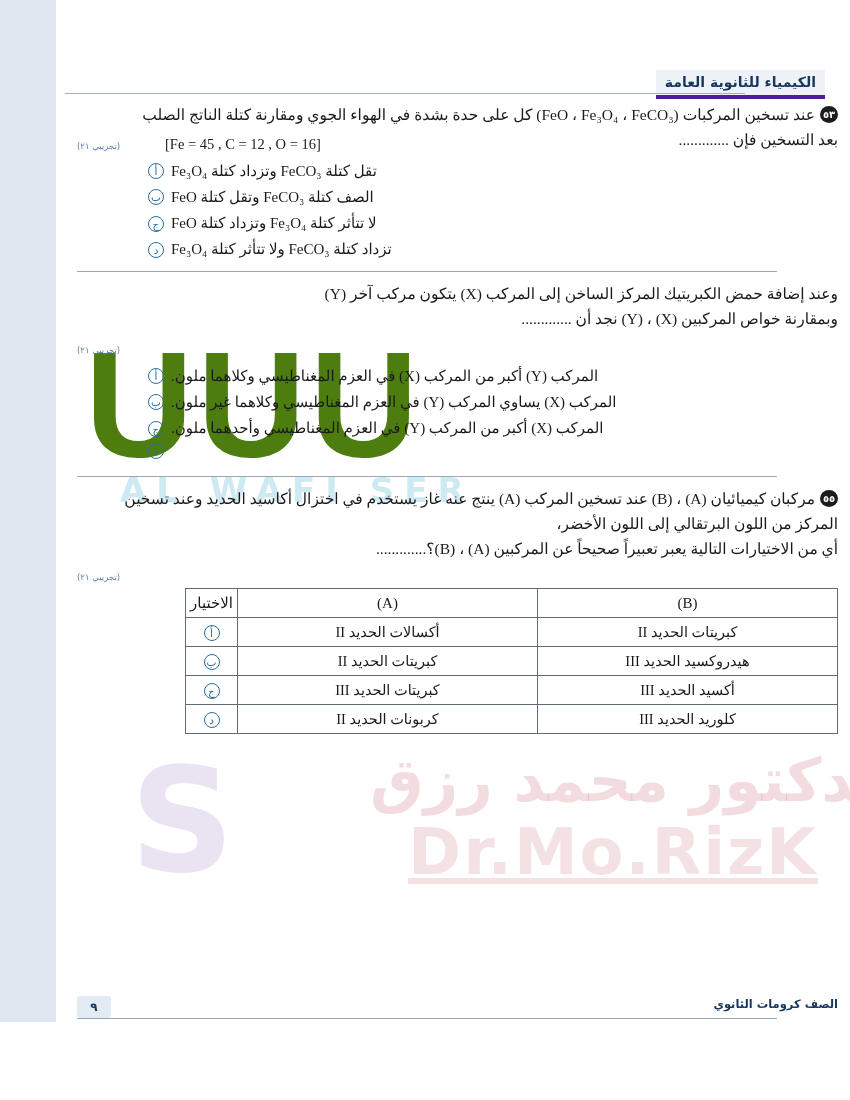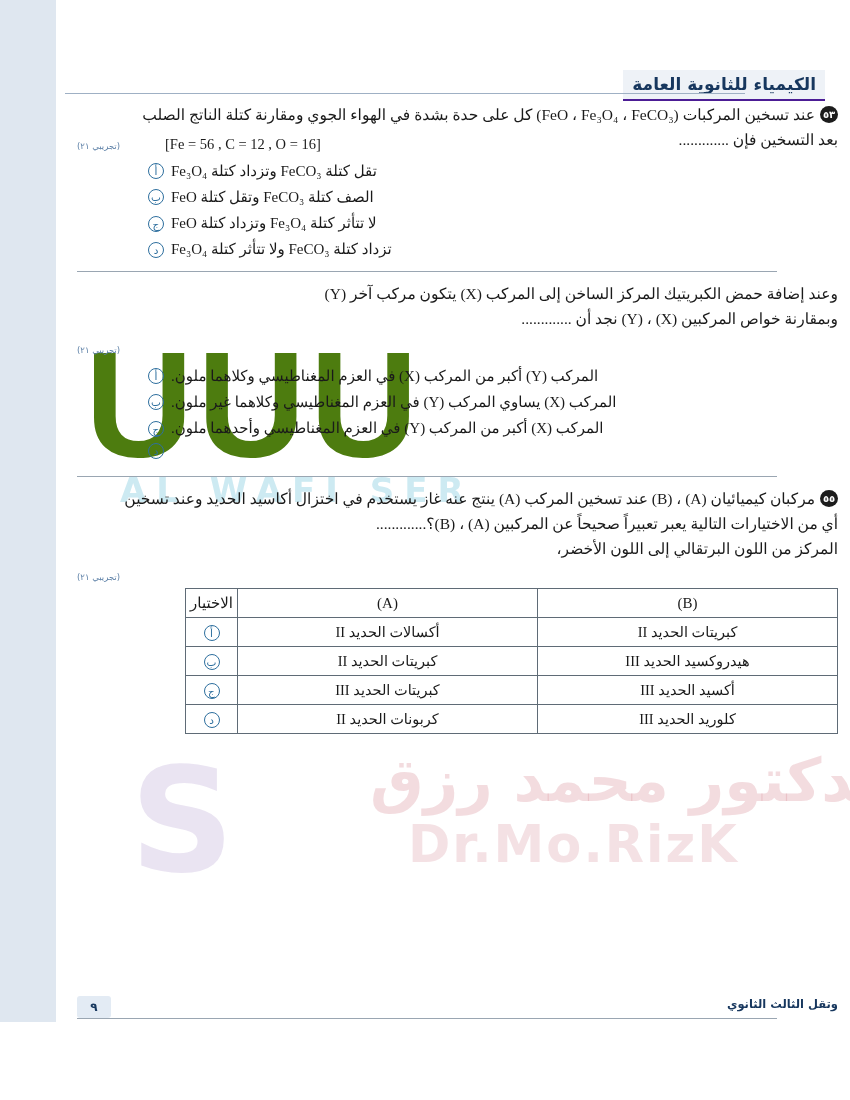--- a/index.html
+++ b/index.html
@@ -61,25 +61,26 @@
     font-family: "DejaVu Sans", sans-serif;
     font-weight: bold;
     font-size: 60px;
     color: rgba(214,140,150,0.30);
     white-space: nowrap;
   }
   .wm-big-lat {
     top: 815px; left: 408px;
     font-family: "DejaVu Sans", sans-serif;
     font-weight: bold;
-    font-size: 51px;
+    font-size: 64px;
     letter-spacing: 2px;
     color: rgba(214,140,150,0.26);
     direction: ltr;
     white-space: nowrap;
+    text-decoration: underline;
   }
   .wm-s-glyph {
     top: 748px; left: 130px;
     font-family: "DejaVu Sans", sans-serif;
     font-weight: bold;
     font-size: 145px;
     color: rgba(150,120,190,0.20);
     direction: ltr;
     line-height: 1;
   }
@@ -88,23 +89,23 @@
   .content { position: absolute; left: 55px; top: 0; width: 795px; height: 1100px; }
 
   
   .hdr-wrap { position: absolute; left: 10px; top: 70px; width: 760px; }
   .hdr-tab {
     display: inline-block;
     background: #eef2f7;
     color: #17375e;
     font-family: "DejaVu Sans", sans-serif;
     font-weight: bold;
-    font-size: 17px;
+    font-size: 14px;
     padding: 4px 9px 5px 9px;
-    border-bottom: 2px solid #4c1d95;
+    border-bottom: 4px solid #4c1d95;
     text-align: right;
   }
   .hdr-rule {
     position: absolute; left: 10px; top: 93px;
     width: 680px; height: 1px; background: #9fb0c4;
   }
 
   
   .q { position: absolute; width: 690px; right: 12px; }
   .q-line {
@@ -259,21 +260,21 @@
     <div class="hdr-rule"></div>
 
     <div class="q" style="top:102px;">
       <div class="q-line">
         <span class="q-badge">٥٣</span><span>عند تسخين المركبات (FeO ، Fe₃O₄ ، FeCO₃) كل على حدة بشدة في الهواء الجوي ومقارنة كتلة الناتج الصلب</span>
       </div>
       <div class="q-line">
         <span>بعد التسخين فإن .............</span>
       </div>
     </div>
-    <div class="bracket-data" style="position:absolute; left:110px; top:136px;">[Fe = 56 , C = 12 , O = 16]</div>
+    <div class="bracket-data" style="position:absolute; left:110px; top:136px;">[Fe = 45 , C = 12 , O = 16]</div>
     <div class="src-tag" style="left:22px; top:141px;">(تجريبي ٢١)</div>
 
     <div class="opts" style="top:158px;">
       <div class="opt">
         <span class="opt-text">تقل كتلة FeCO₃ وتزداد كتلة Fe₃O₄</span>
         <span class="opt-mark">أ</span>
       </div>
       <div class="opt">
         <span class="opt-text">الصف كتلة FeCO₃ وتقل كتلة FeO</span>
         <span class="opt-mark">ب</span>
@@ -318,24 +319,24 @@
       </div>
     </div>
 
     <div class="divider" style="top:476px;"></div>
 
     <div class="q" style="top:486px;">
       <div class="q-line">
         <span class="q-badge">٥٥</span><span>مركبان كيميائيان (A) ، (B) عند تسخين المركب (A) ينتج عنه غاز يستخدم في اختزال أكاسيد الحديد وعند تسخين</span>
       </div>
       <div class="q-line">
+        <span>المركز من اللون البرتقالي إلى اللون الأخضر،</span>
+      </div>
+      <div class="q-line">
         <span>أي من الاختيارات التالية يعبر تعبيراً صحيحاً عن المركبين (A) ، (B)؟.............</span>
-      </div>
-      <div class="q-line">
-        <span>المركز من اللون البرتقالي إلى اللون الأخضر،</span>
       </div>
     </div>
     <div class="src-tag" style="left:22px; top:572px;">(تجريبي ٢١)</div>
 
     <div class="tbl-wrap">
       <table class="ans">
         <colgroup>
           <col class="c-b">
             <col class="c-a">
             <col class="c-choice">
@@ -367,21 +368,21 @@
             <td>كلوريد الحديد III</td>
             <td>كربونات الحديد II</td>
             <td><span class="cell-mark">د</span></td>
           </tr>
         </tbody>
       </table>
     </div>
 
     <div class="footer-rule"></div>
     <div class="page-num">٩</div>
-    <div class="grade-tag">وتقل الثالث الثانوي</div>
+    <div class="grade-tag">الصف كرومات الثانوي</div>
 
   </div>
 
   <div class="logo">
     
     
     
     
   </div>
 

